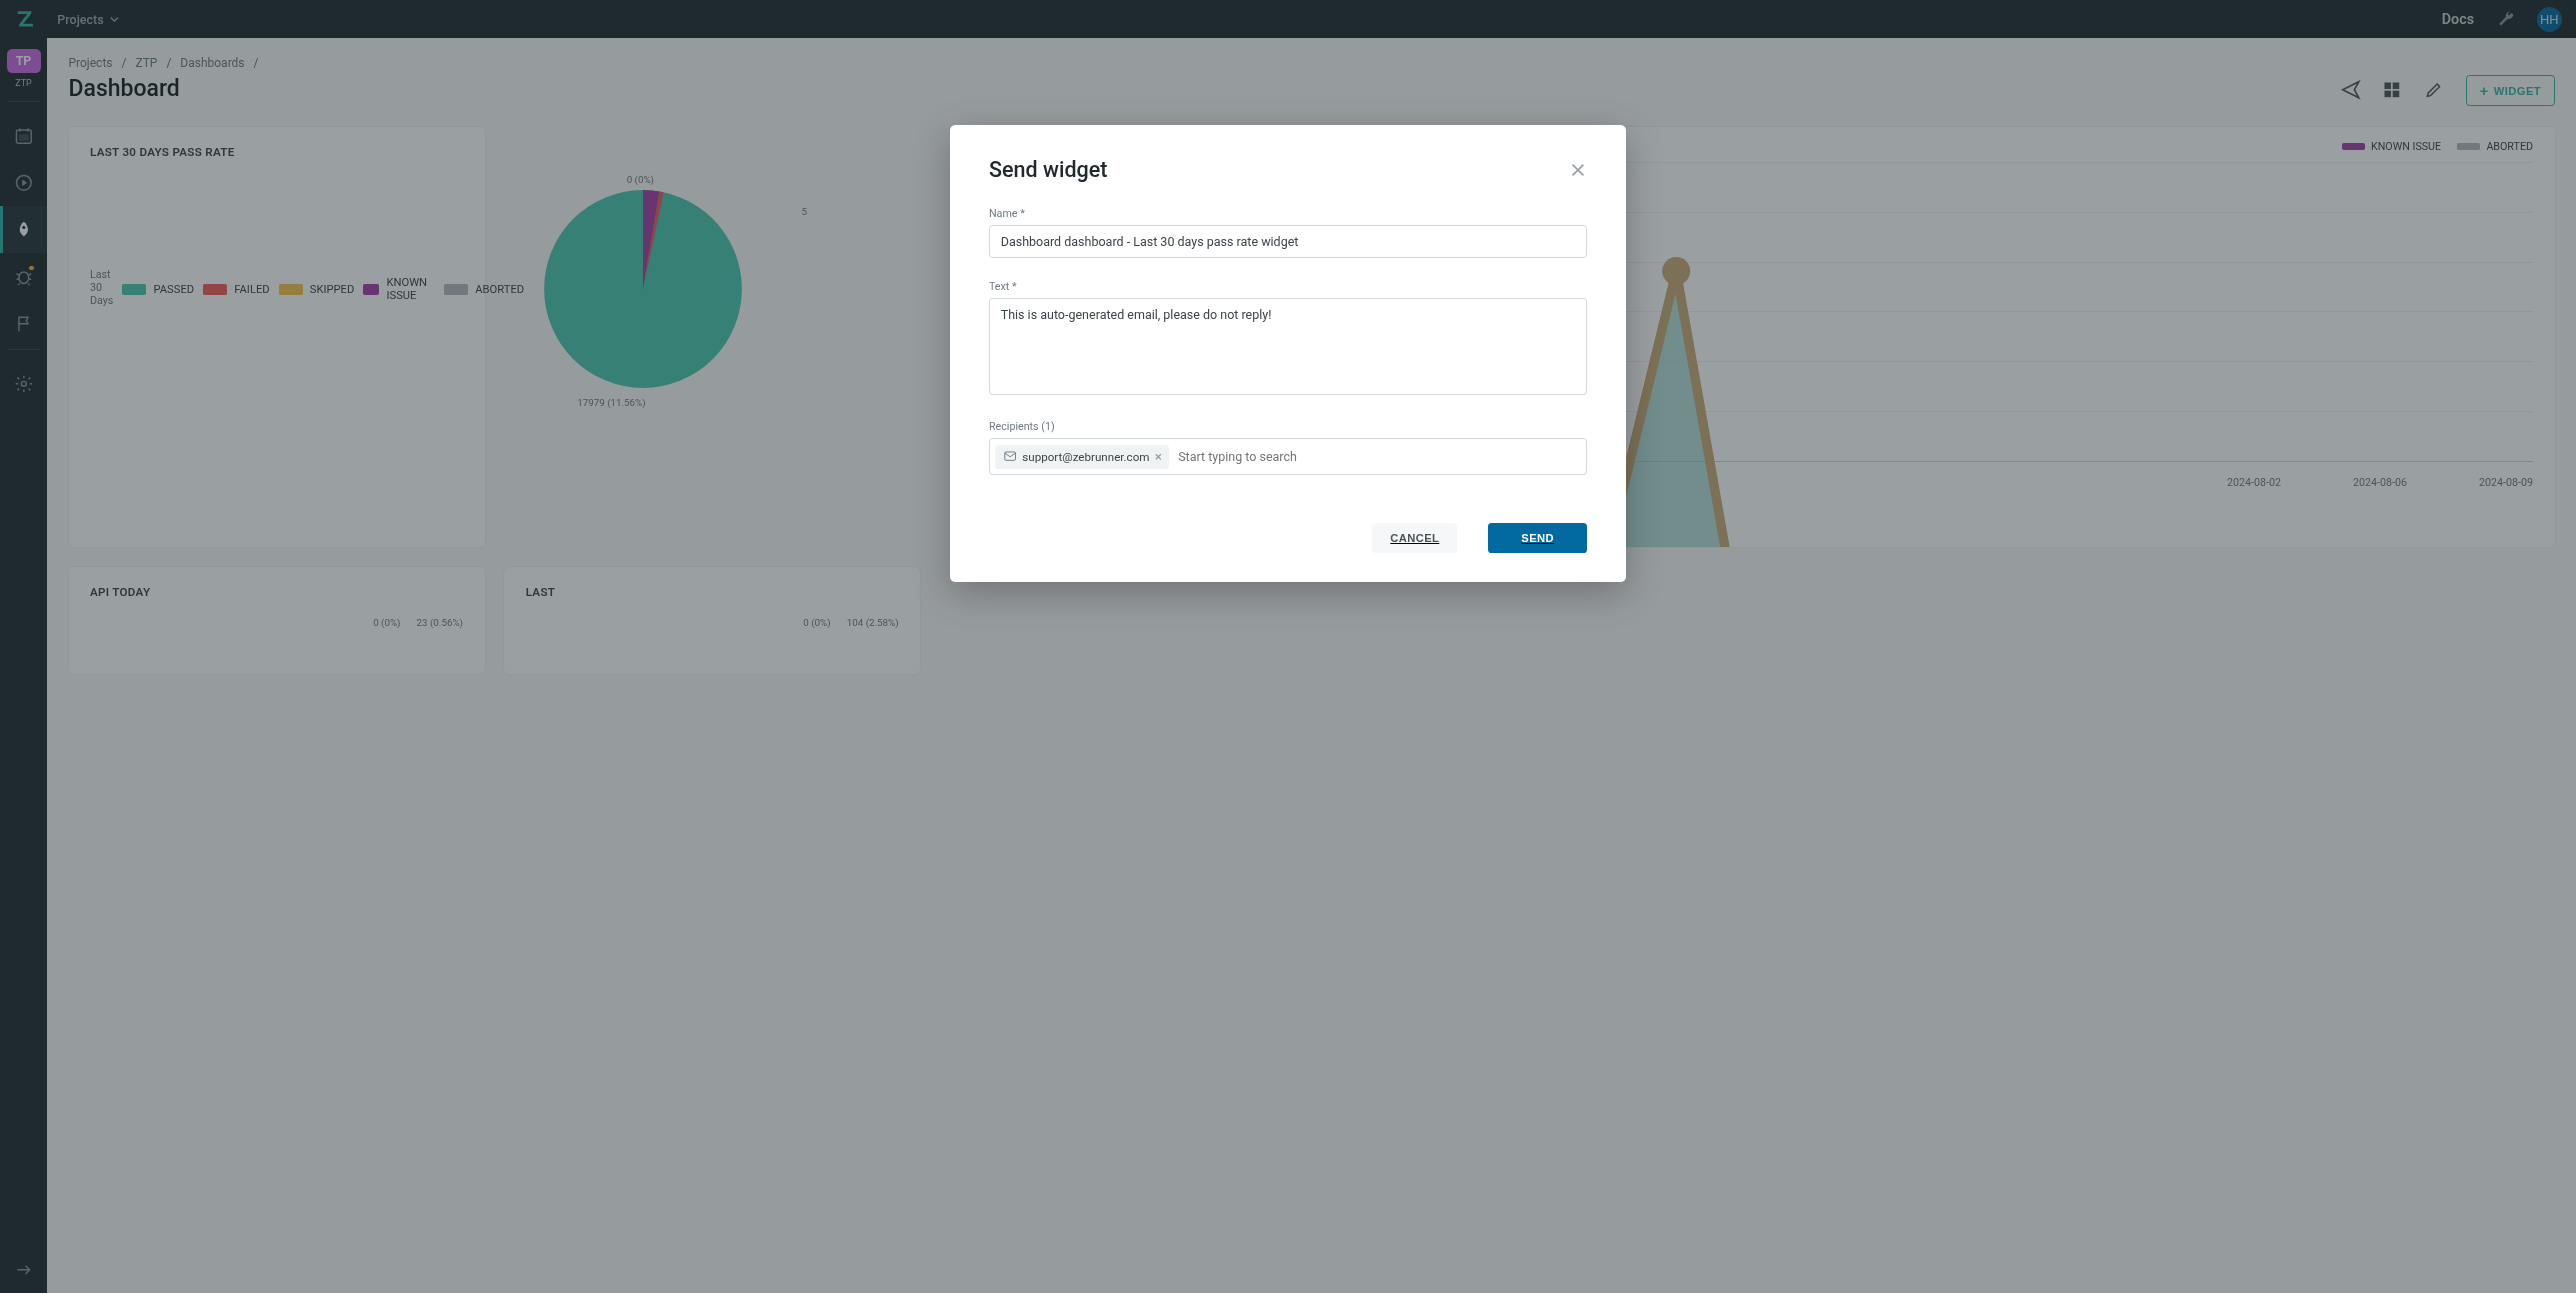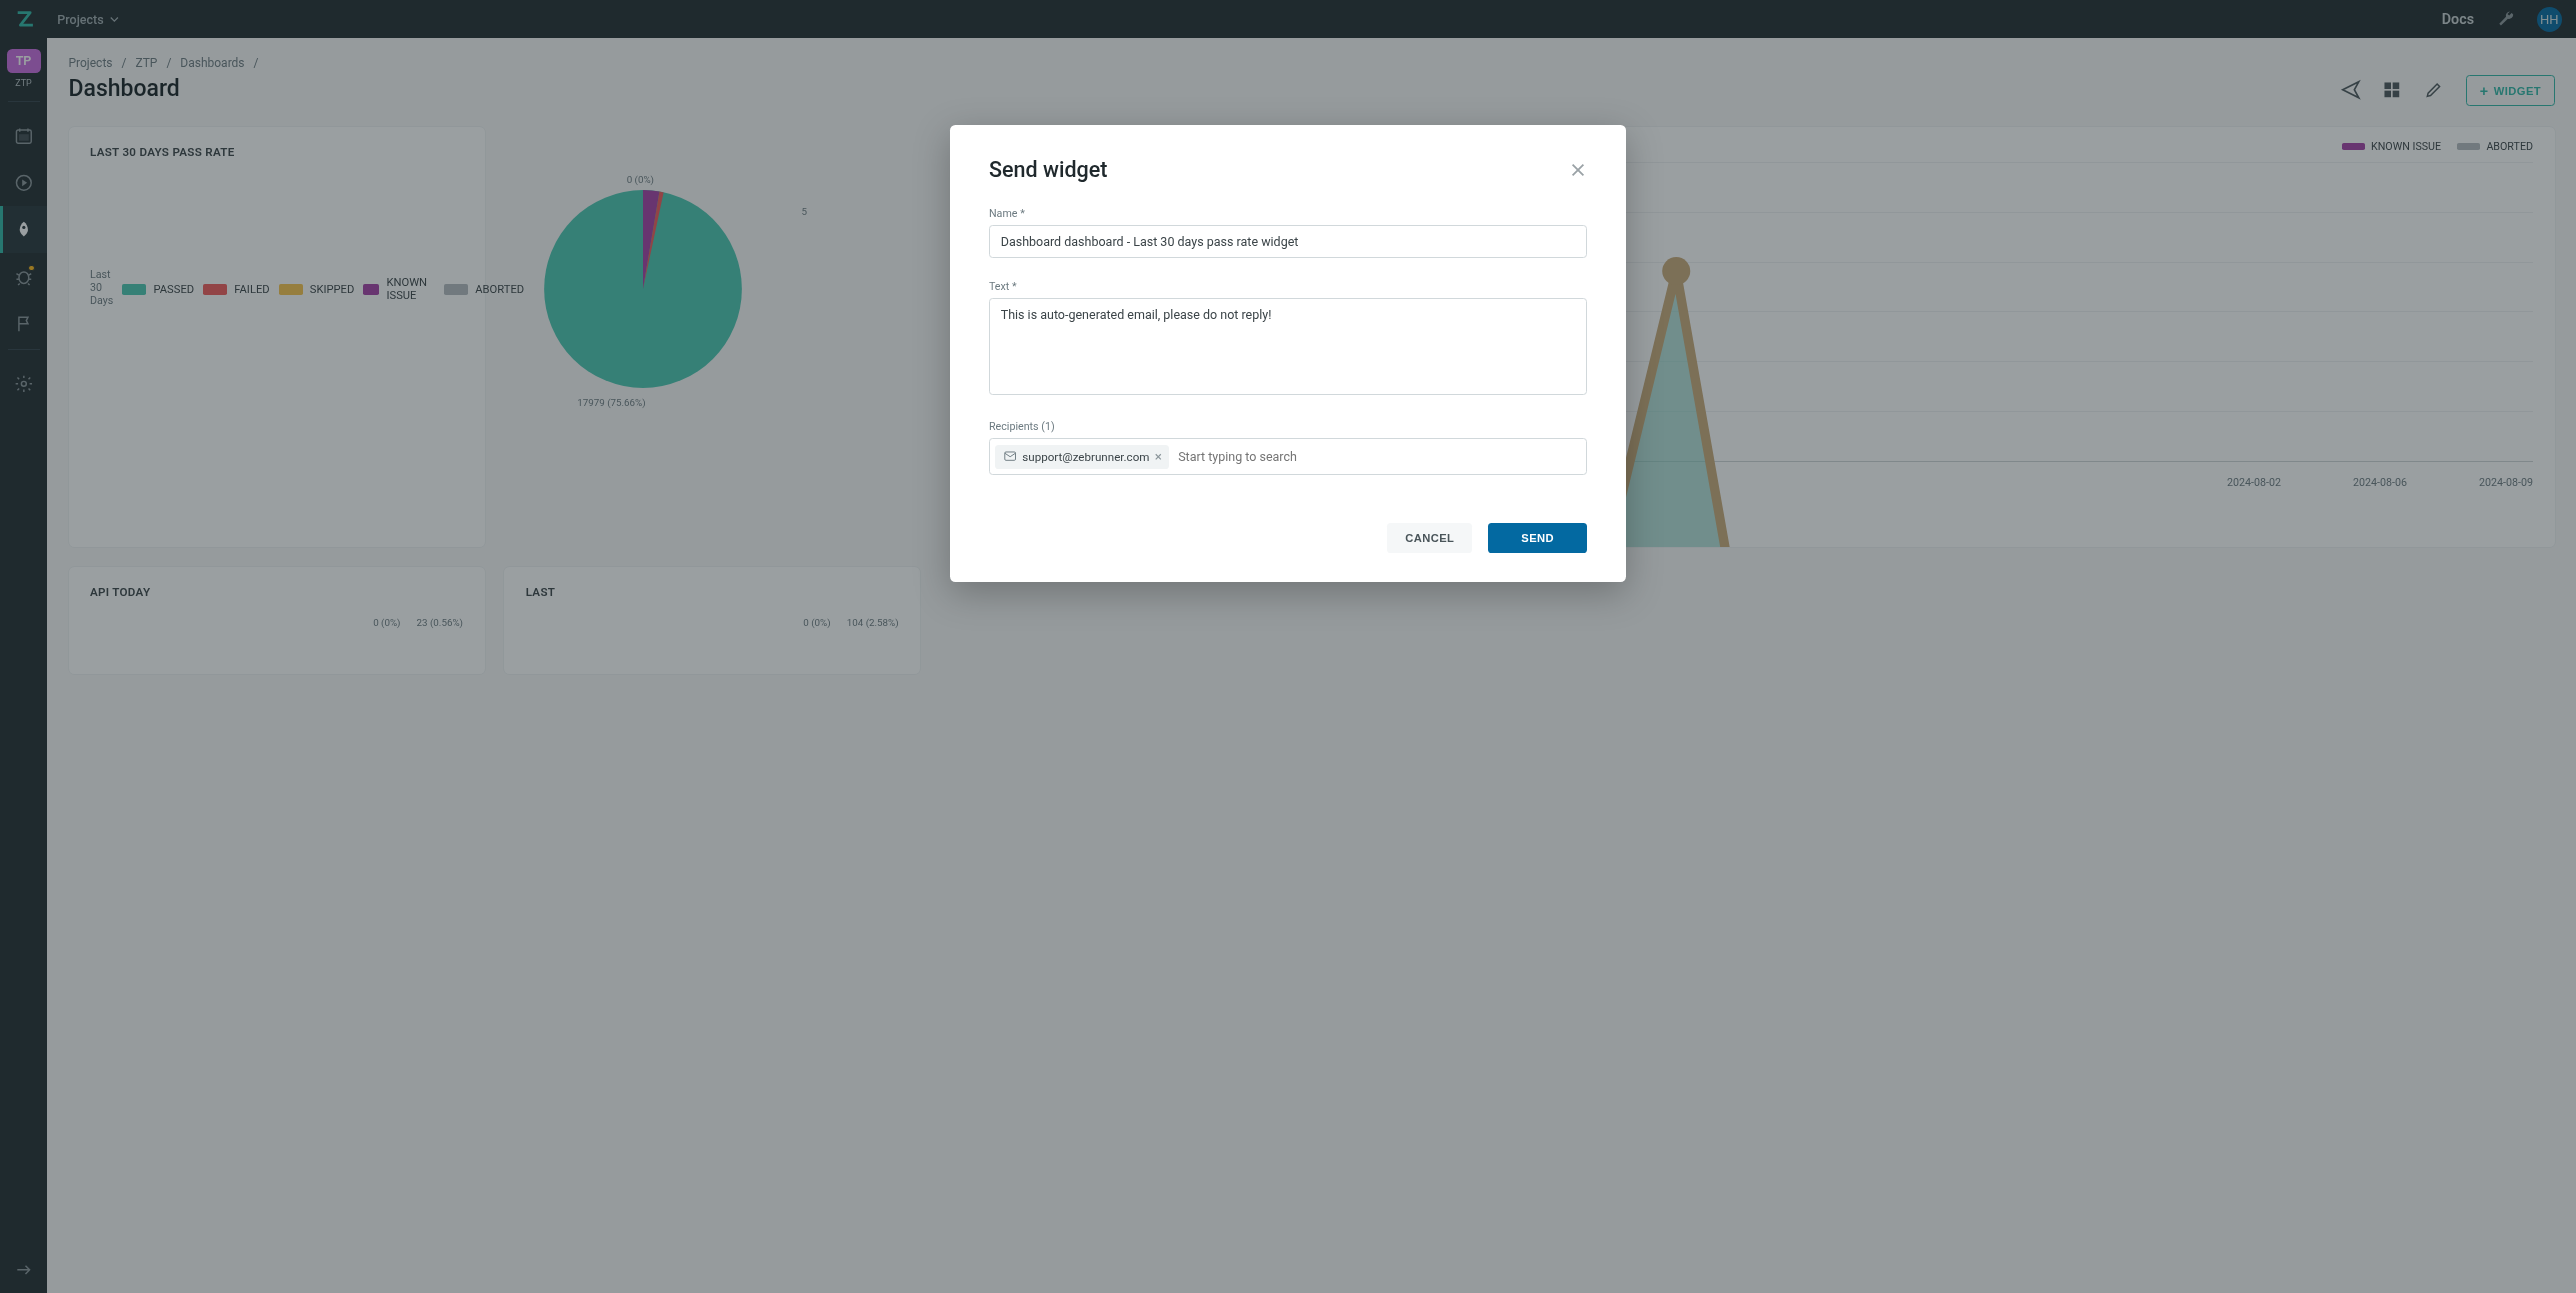--- a/index.html
+++ b/index.html
@@ -76,21 +76,21 @@
     .modal-title { font-size:21.5px; font-weight:500; color:#20292d; flex:1; }
     .modal-close { color:#9aa2a6; cursor:pointer; font-size:19.7px; }
     .field-label { font-size:10.7px; color:#6c7a80; margin-bottom:5.4px; display:block; }
     .text-input { width:100%; border:0.9px solid #d1d8db; border-radius:3.6px; padding: 8px 10.7px; font-size:12.5px; color:#3b4448; outline:none; margin-bottom:21.5px; font-family:inherit; }
     textarea.text-input { height: 97px; resize:none; }
     .chips-input { width:100%; border:0.9px solid #d1d8db; border-radius:3.6px; padding: 4.5px 5.4px; display:flex; align-items:center; gap:5.4px; margin-bottom:48px; }
     .chip { background:#f0f3f4; border-radius:3.6px; display:flex; align-items:center; padding: 4.5px 7.2px; gap:5.4px; font-size:11.6px; color:#3b4448; }
     .chip .mail-icon { color:#6c7a80; }
     .chip .x { color:#8a959a; cursor:pointer; font-size:13.4px; }
     .chips-input input { border:none; outline:none; font-size:12.5px; color:#3b4448; flex:1; padding:5.4px 3.6px; font-family:inherit; }
-    .modal-actions { display:flex; justify-content:flex-end; gap:16px; }
+    .modal-actions { display:flex; justify-content:flex-end; gap:31px;text-decoration:underline; }
     .btn-cancel { background:#f5f7f8; border:none; color:#4a555a; font-weight:600; font-size:11.2px; letter-spacing:0.4px; padding:9px 18px; border-radius:3.6px; cursor:pointer; }
     .btn-send { background:#0369a1; border:none; color:#fff; font-weight:600; font-size:11.2px; letter-spacing:0.4px; padding:9px 33px; border-radius:3.6px; cursor:pointer; }
     
     svg { display:block; }
   </style>
 </head>
 <body>
 
 <div class="topbar">
   <div class="logo">
@@ -235,21 +235,21 @@
           </div>
           <div class="pie-svg-wrap">
             <svg width="206" height="206" viewBox="0 0 100 100">
               <circle cx="50" cy="50" r="48" fill="#4ac6b1"></circle>
 
               <path d="M50 50 L50 2 A48 48 0 0 1 58 2.7 Z" fill="#a53fa6"></path>
               <path d="M50 50 L58 2.7 A48 48 0 0 1 60 3.1 Z" fill="#f05a5a"></path>
             </svg>
             <div class="pie-callout callout-top">0 (0%)</div>
             <div class="pie-callout callout-right">5</div>
-            <div class="pie-callout callout-bottom">17979 (75.66%)</div>
+            <div class="pie-callout callout-bottom">17979 (11.56%)</div>
           </div>
         </div>
       </div>
       <div style="display:flex; gap:19.7px;">
         <div class="widget-card card-2">
           <div class="card-title">API TODAY</div>
           <div style="display:flex; justify-content:flex-end; gap:16px; margin-top:18px; font-size:9.8px; color:#6c7a80;">
             <span>0 (0%)</span>
             <span>23 (0.56%)</span>
           </div>

